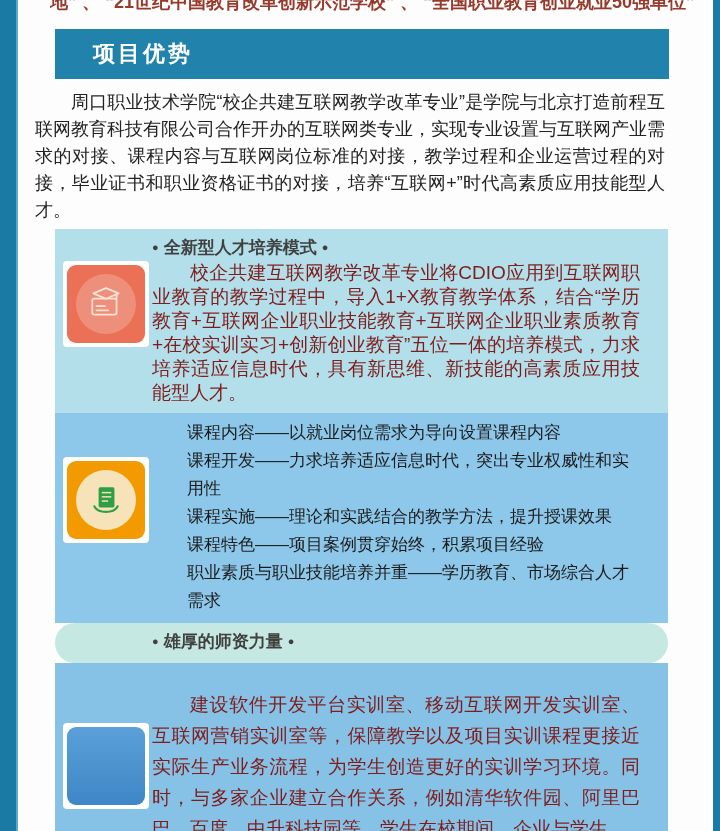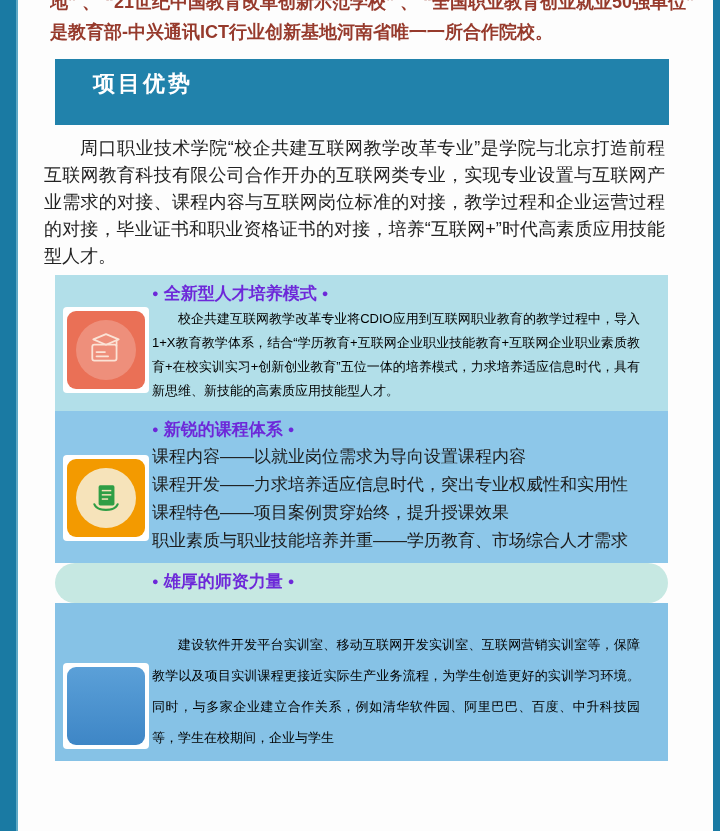--- a/index.html
+++ b/index.html
@@ -7,39 +7,39 @@
   body { font-family:"Liberation Sans", sans-serif; background:#ffffff; }
   .page { position:relative; width:720px; height:831px; overflow:hidden; background:#fdfdfd; }
   .stripe { position:absolute; top:0; height:100%; background:#1a7aa3; z-index:5; }
   .stripe.left  { left:0; width:18px; border-right:2px solid #5fa9c6; }
   .stripe.right { right:0; width:7px; }
   .content { position:absolute; left:18px; right:7px; top:0; bottom:0; }
 
   .top-text { margin:-13px 20px 0 32px; color:#963a2c; font-size:18px; font-weight:600;
               line-height:30px; white-space:nowrap; overflow:hidden; }
 
-  .section-bar { margin:12px 44px 0 37px; height:66px; background:#2182ab;
+  .section-bar { margin:12px 44px 0 37px; height:50px; background:#2182ab;
                  line-height:50px; padding-left:38px; }
   .section-bar span { color:#ffffff; font-size:22px; font-weight:bold; letter-spacing:3px; }
 
-  .intro { margin:10px 48px 0 26px; font-size:18px; line-height:27px;
+  .intro { margin:10px 48px 0 17px; font-size:18px; line-height:27px;
            text-align:justify; text-indent:2em; color:#222222; }
 
   .cards { margin:5px 0 0 37px; width:613px; }
   .card { position:relative; padding:6px 28px 8px 97px; }
-  .card-title { font-size:17px; font-weight:bold; color:#6d28d9; line-height:24px; margin-bottom:1px; }
+  .card-title { font-size:17px; font-weight:bold; color:#404040; line-height:24px; margin-bottom:1px; }
   .card-title .b { font-size:11px; vertical-align:2px; }
   .card-title .tt { margin:0 5px; }
-  .card-body { font-size:13px; line-height:24px; text-align:justify; color:#000000; }
+  .card-body { font-size:19px; line-height:24px; text-align:justify; color:#7f1d1d; }
   .indent { text-indent:2em; }
   .c1 { background:#b2dfe9; }
   .c2 { background:#8dc7e9; }
   .c3 { background:#c6e8e2;border-radius:30px; }
   .c4 { background:#86c2e6; padding-top:20px; min-height:117px; }
-  .c2 .row { line-height:28px; font-size:17px; color:#1c1c1c; }
+  .c2 .row { line-height:28px; font-size:17px; color:#1c1c1c;margin-left:35px; }
   .c4 .card-body { line-height:31px; margin-top:6px; }
 
   .icon-frame { position:absolute; left:8px; width:86px; height:86px; background:#ffffff;
                 border-radius:4px; padding:4px; }
   .c1 .icon-frame { top:32px; }
   .c2 .icon-frame { top:44px; }
   .c3 .icon-frame { top:40px; }
   .c4 .icon-frame { top:60px; }
   .icon-sq { width:100%; height:100%; border-radius:9px; display:flex; align-items:center; justify-content:center; }
   .sq1 { background:#ea7056; }
@@ -55,21 +55,20 @@
 <body>
 
 <div class="page">
   <div class="stripe left"></div>
   <div class="stripe right"></div>
 
   <div class="content">
 
     <div class="top-text">
       <div>地” 、 “21世纪中国教育改革创新示范学校” 、 “全国职业教育创业就业50强单位” ，</div>
-      <div>是教育部-中兴通讯ICT行业创新基地河南省唯一一所合作院校。</div>
     </div>
 
     <div class="section-bar">
       <span>项目优势</span>
     </div>
 
     <p class="intro">周口职业技术学院“校企共建互联网教学改革专业”是学院与北京打造前程互联网教育科技有限公司合作开办的互联网类专业，实现专业设置与互联网产业需求的对接、课程内容与互联网岗位标准的对接，教学过程和企业运营过程的对接，毕业证书和职业资格证书的对接，培养“互联网+”时代高素质应用技能型人才。</p>
 
     <div class="cards">
 
@@ -98,24 +97,24 @@
             <svg width="38" height="38" viewBox="0 0 36 36">
               <rect x="11" y="6" width="15" height="19" rx="1.5" fill="#2f9e45"></rect>
               <line x1="14" y1="11" x2="23" y2="11" stroke="#f6e3ba" stroke-width="1.4"></line>
               <line x1="14" y1="15" x2="23" y2="15" stroke="#f6e3ba" stroke-width="1.4"></line>
               <line x1="14" y1="19" x2="20" y2="19" stroke="#f6e3ba" stroke-width="1.4"></line>
               <path d="M7 24 C 10 31, 26 31, 29 24" fill="none" stroke="#2f9e45" stroke-width="2" stroke-linecap="round"></path>
             </svg>
           </div>
             </div>
         </div>
-        <h3 class="card-title"><span class="b">●</span><span class="tt">新锐的课程体系</span><span class="b">●</span></h3>
         <div class="row">课程内容——以就业岗位需求为导向设置课程内容</div>
         <div class="row">课程开发——力求培养适应信息时代，突出专业权威性和实用性</div>
-        <div class="row">课程特色——项目案例贯穿始终，提升授课效果</div>
+        <div class="row">课程实施——理论和实践结合的教学方法，提升授课效果</div>
+        <div class="row">课程特色——项目案例贯穿始终，积累项目经验</div>
         <div class="row">职业素质与职业技能培养并重——学历教育、市场综合人才需求</div>
       </section>
 
       <section class="card c3">
         <div class="icon-frame">
           <div class="icon-sq sq3">
               <div class="icon-circle cir3">
             <svg width="38" height="38" viewBox="0 0 36 36" fill="#117f78">
               <ellipse cx="18" cy="27" rx="11.5" ry="3.5"></ellipse>
               <circle cx="10.5" cy="12" r="3"></circle>

